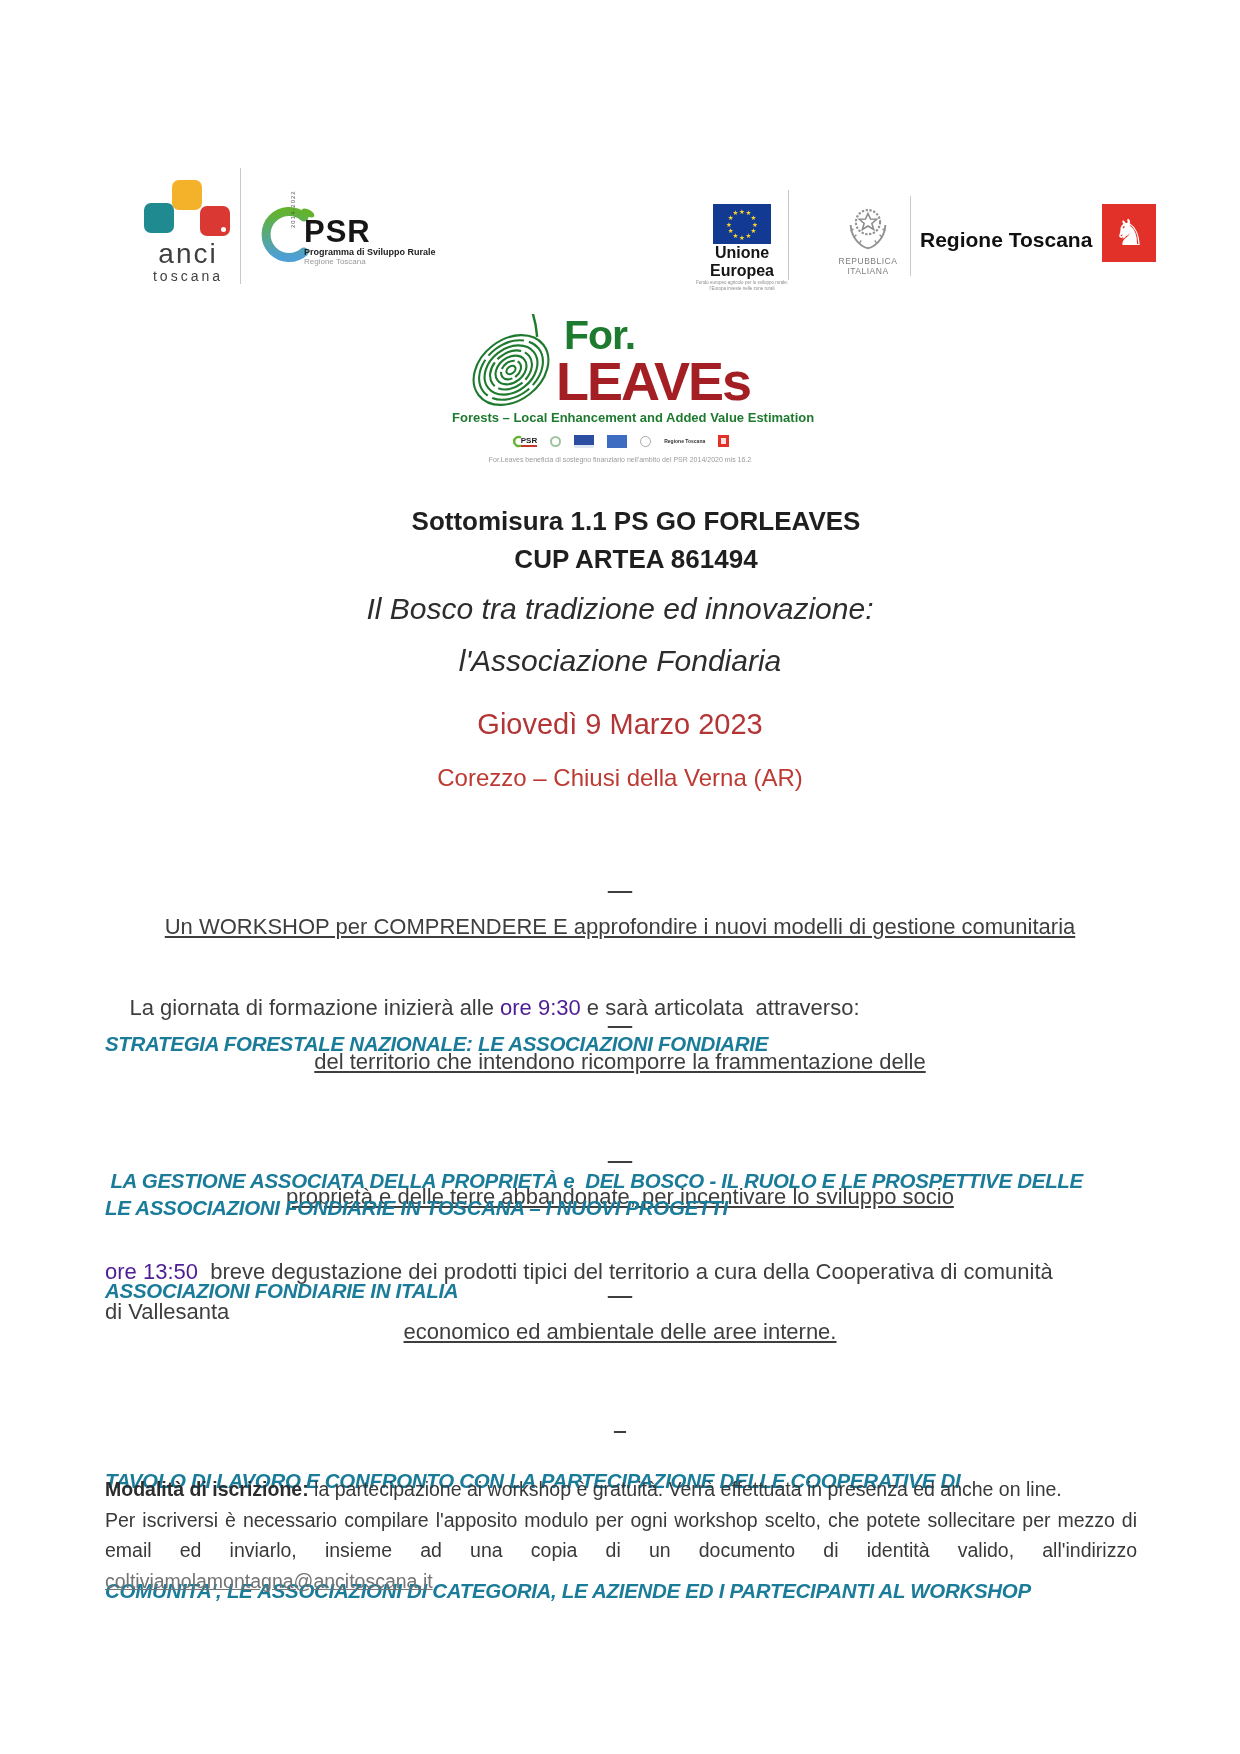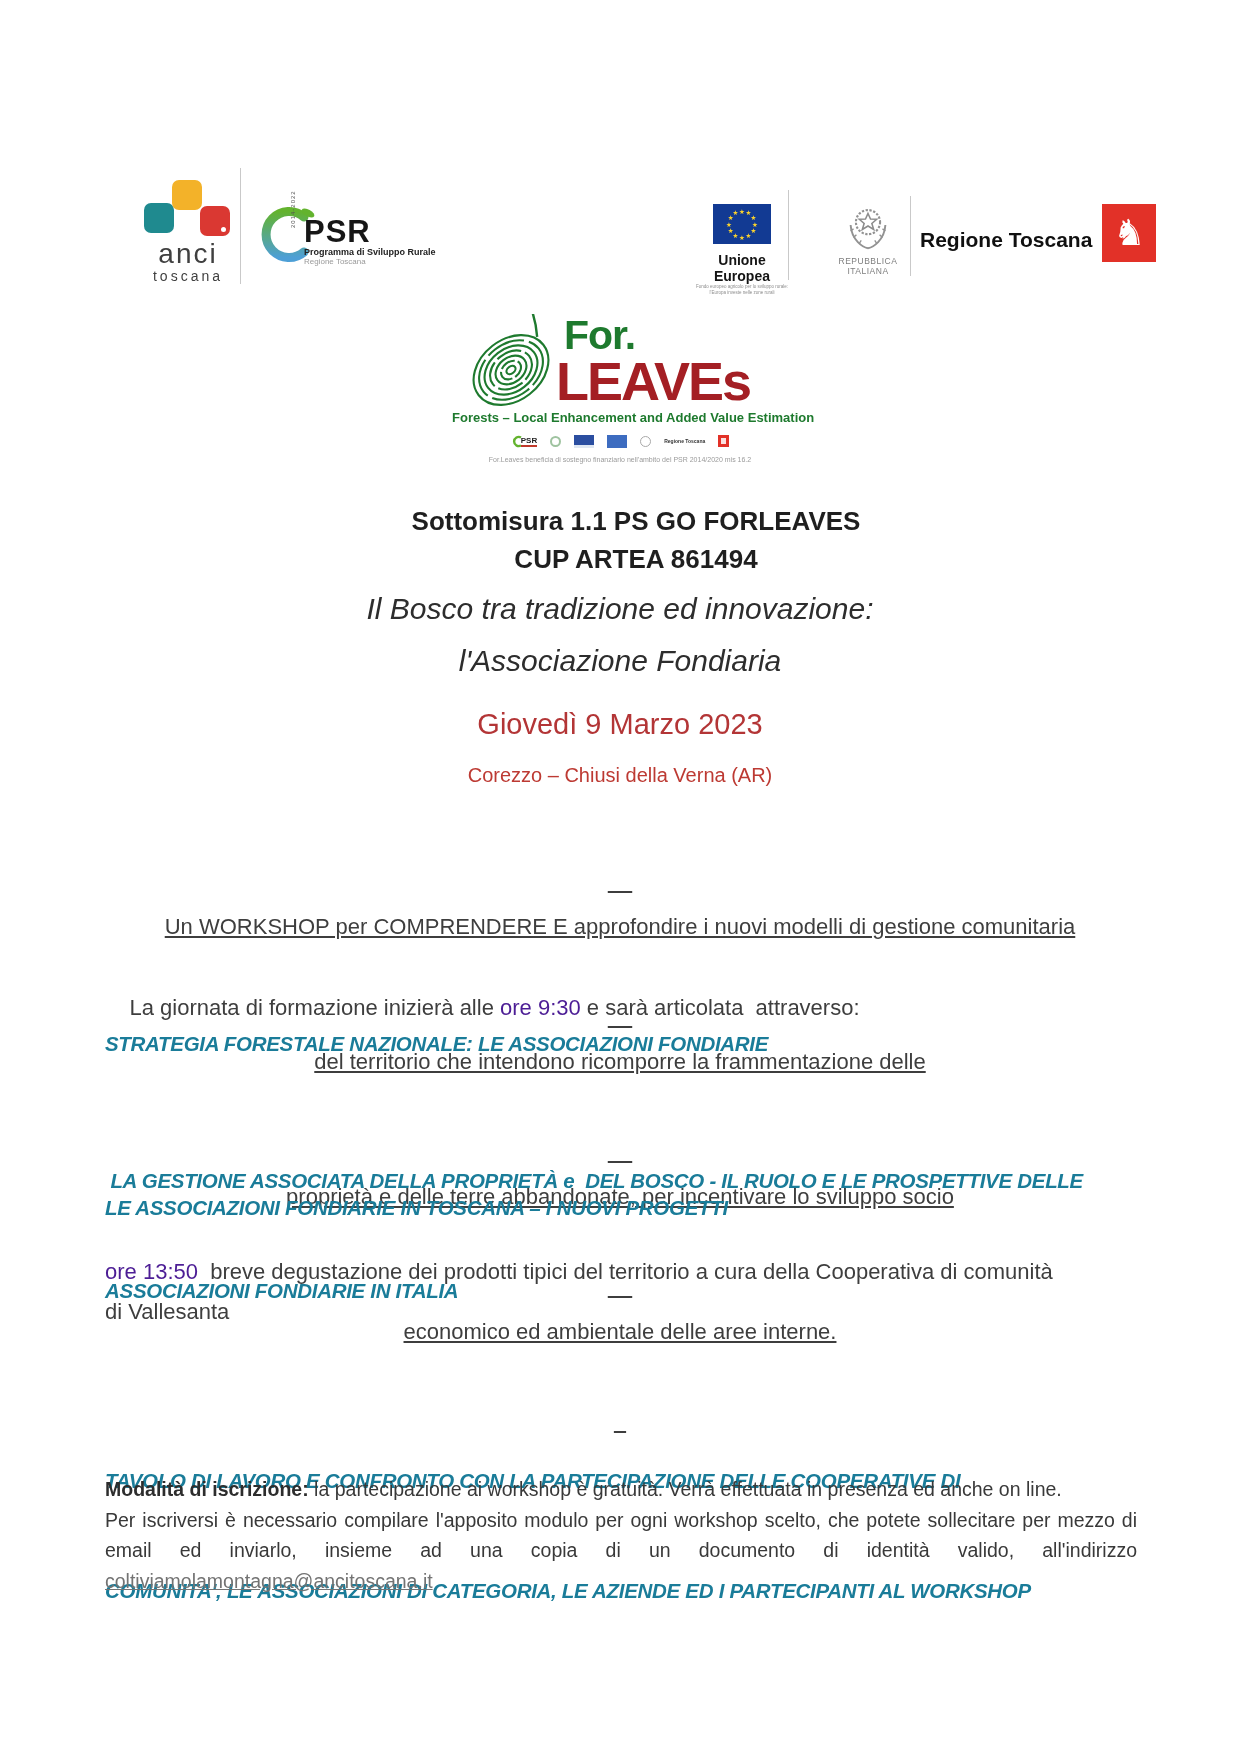--- a/index.html
+++ b/index.html
@@ -19,21 +19,21 @@
   .anci-sub  { font-size:14px; letter-spacing:3px; color:#3f3f3f; font-weight:500; }
 
   #psr { position:absolute; left:256px; top:202px; display:flex; align-items:center; }
   .psr-texts { margin-left:-16px; margin-top:14px; }
   .psr-acr { font-size:31px; font-weight:800; color:#161616; letter-spacing:1px; line-height:30px; }
   .psr-sub { font-size:9px; font-weight:700; color:#222; }
   .psr-reg { font-size:8px; color:#9a9a9a; }
   .psr-years { position:absolute; left:34px; top:26px; font-size:6px; color:#555; transform:rotate(-90deg); transform-origin:left top; letter-spacing:1px; }
 
   #eu { position:absolute; left:692px; top:204px; width:100px; text-align:center; }
-  .eu-label { font-size:14px; font-weight:700; color:#141414; margin-top:8px; }
+  .eu-label { font-size:16px; font-weight:700; color:#141414; margin-top:0; }
   .eu-cap { font-size:4.5px; line-height:5.5px; color:#8d8d8d; }
 
   #republic { position:absolute; left:818px; top:198px; width:100px; text-align:center; }
   .rep-label { font-size:8.5px; letter-spacing:0.5px; color:#7d7d7d; margin-top:2px; }
 
   #regione { position:absolute; left:920px; top:204px; display:flex; align-items:center; }
   .regione-label { font-size:21px; font-weight:800; color:#101010; margin-right:10px; margin-top:14px; }
   .pegasus-box { width:54px; height:58px; background:#e23128; display:flex; align-items:center; justify-content:center; }
   .pegasus-box span { color:#ffffff; font-size:36px; line-height:36px; }
 
@@ -54,21 +54,21 @@
   .mini-red { width:11px; height:12px; background:#e23128; position:relative; }
   .mini-red::after { content:""; position:absolute; left:3px; top:3px; width:5px; height:6px; background:#ffffff; opacity:.85; }
   .fl-caption { position:absolute; left:0; top:146px; width:336px; text-align:center; font-size:7px; color:#9b9b9b; white-space:pre; }
 
   
   .t-center { position:absolute; left:0; width:1240px; text-align:center; white-space:pre; }
   .t-left { position:absolute; left:105px; width:1032px; }
   .h-bold { font-size:26px; font-weight:700; color:#1f1f1f;margin-left:16px; }
   .h-italic { font-size:30px; font-style:italic; color:#2d2d2d; }
   .h-date { font-size:29px; color:#b33536; }
-  .h-loc { font-size:20px; color:#bd3a33; }
+  .h-loc { font-size:24px; color:#bd3a33; }
   .body-txt { font-size:22px; color:#3e3e3e; }
   .time-red { color:#4c1d95; }
   .teal { font-size:20.5px; font-weight:700; font-style:italic; color:#1a7c99; letter-spacing:-0.3px; white-space:pre; }
   #intro { line-height:45px; }
   #item2, #tavolo-item { line-height:36.5px; }
   #tasting { line-height:40px; }
   #tasting .line { white-space:pre; }
   #ore1430 { font-size:22.5px; }
   #bottom { font-size:19.5px; line-height:30.5px; color:#393939; }
   #bottom .p-first { white-space:pre; }

